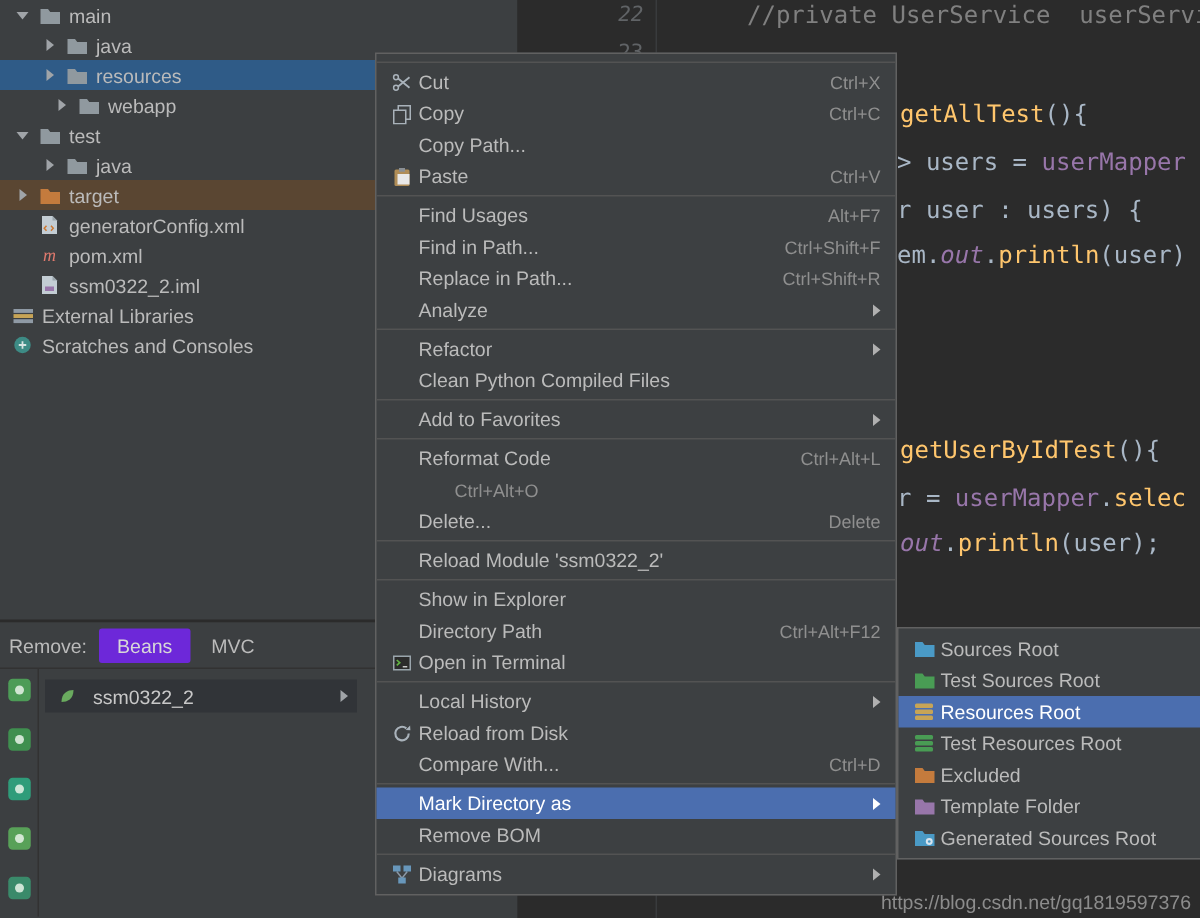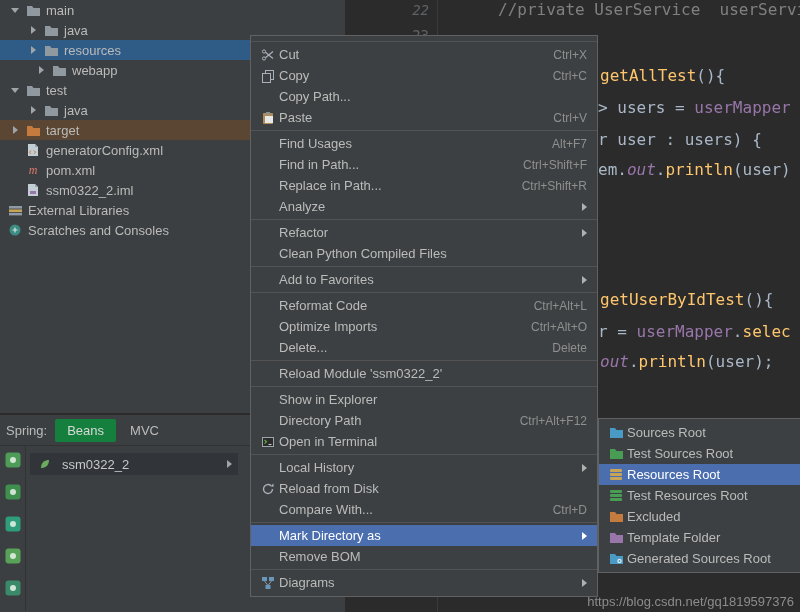--- a/index.html
+++ b/index.html
@@ -19,21 +19,21 @@
   .tri-down{width:0;height:0;border-left:4px solid transparent;border-right:4px solid transparent;border-top:5px solid #a0a4a8}
   .tri-right{width:0;height:0;border-top:4px solid transparent;border-bottom:4px solid transparent;border-left:5px solid #a0a4a8}
   .ic{display:inline-flex;width:18px;justify-content:center;align-items:center;flex:none;margin-right:4px}
 
   
   .splitter{position:absolute;left:0;top:413px;width:345px;height:2px;background:#2b2b2b}
   .spring-panel{position:absolute;left:0;top:415px;width:345px;height:197px;background:var(--panel-bg,#3c3f41)}
   .spring-header{height:31px;display:flex;align-items:center;padding-left:6px;border-bottom:1px solid #323232}
   .spring-label{font-size:13px;color:var(--text,#bbbbbb);margin-right:6px}
   .tab{font-size:13px;color:var(--text,#bbbbbb);padding:4px 12px;margin-left:2px;border-radius:2px;cursor:default}
-  .tab.selected{background:#15803d;color:#d8d8d8}
+  .tab.selected{background:#6d28d9;color:#d8d8d8}
   .spring-body{position:relative;height:165px}
   .spring-toolbar{position:absolute;left:0;top:0;bottom:0;width:26px;border-right:1px solid #323232;
                   display:flex;flex-direction:column;align-items:center;padding-top:6px;gap:12px}
   .spring-row{position:absolute;left:30px;top:7px;width:208px;height:22px;background:#313438;
               display:flex;align-items:center;padding:0 6px;font-size:13px;color:#c8c8c8}
   .spring-row .lbl{flex:1;margin-left:4px}
 
   
   .editor{position:absolute;left:345px;top:0;width:455px;height:612px;background:var(--editor-bg,#2b2b2b);
           font-family:"DejaVu Sans Mono",monospace}
@@ -200,21 +200,21 @@
           </span>
           <span>Scratches and Consoles</span>
         </div>
       </div>
   </div>
 
   <div class="splitter"></div>
 
   <div class="spring-panel">
     <div class="spring-header">
-      <span class="spring-label">Spring:</span>
+      <span class="spring-label">Remove:</span>
       <div id="spring-tabs" style="display:flex">
           <div class="tab selected">Beans</div>
           <div class="tab">MVC</div>
         </div>
     </div>
     <div class="spring-body">
       <div class="spring-toolbar" id="spring-toolbar">
           <span><svg width="16" height="16" viewBox="0 0 16 16">
               <rect x="0.5" y="0.5" width="15" height="15" rx="3" fill="#4d9c57"></rect>
               <circle cx="8" cy="8" r="3" fill="#e9f3e9" opacity="0.85"></circle>
@@ -342,21 +342,20 @@
         <span class="mi-sub"></span>
       </div>
       <div class="menu-sep"></div>
       <div class="menu-item">
         <span class="mi-icon"></span>
         <span class="mi-label">Reformat Code</span>
         <span class="mi-shortcut">Ctrl+Alt+L</span>
       </div>
       <div class="menu-item">
         <span class="mi-icon"></span>
-        <span class="mi-label">Optimize Imports</span>
         <span class="mi-shortcut">Ctrl+Alt+O</span>
       </div>
       <div class="menu-item">
         <span class="mi-icon"></span>
         <span class="mi-label">Delete...</span>
         <span class="mi-shortcut">Delete</span>
       </div>
       <div class="menu-sep"></div>
       <div class="menu-item">
         <span class="mi-icon"></span>

